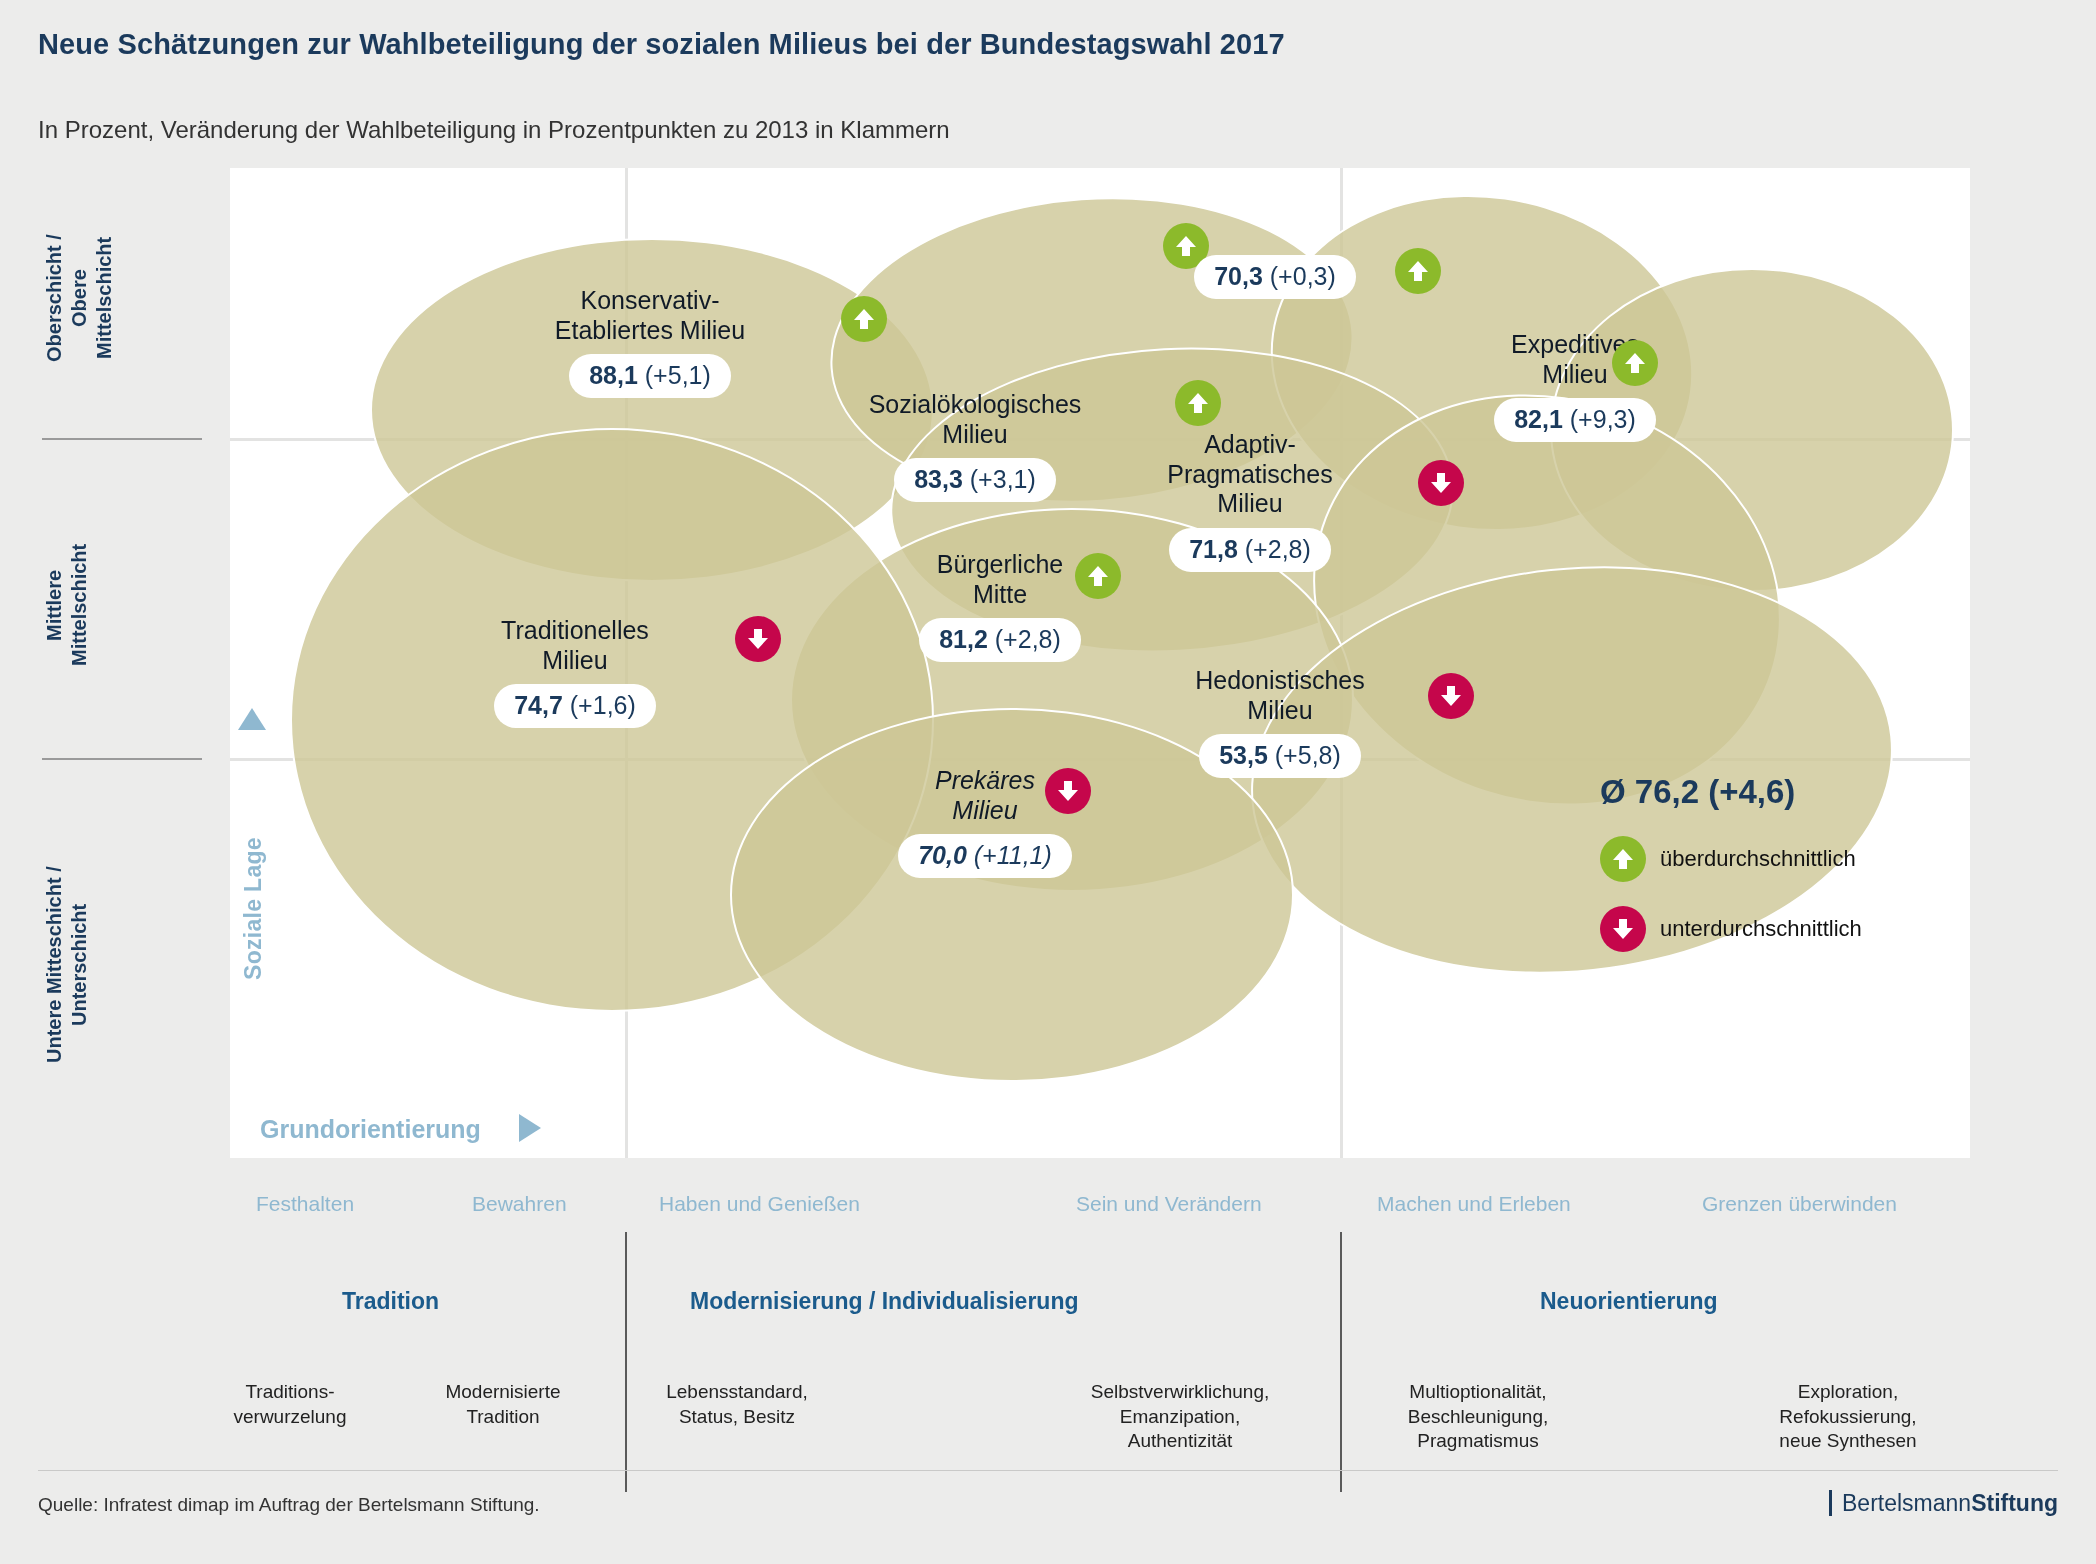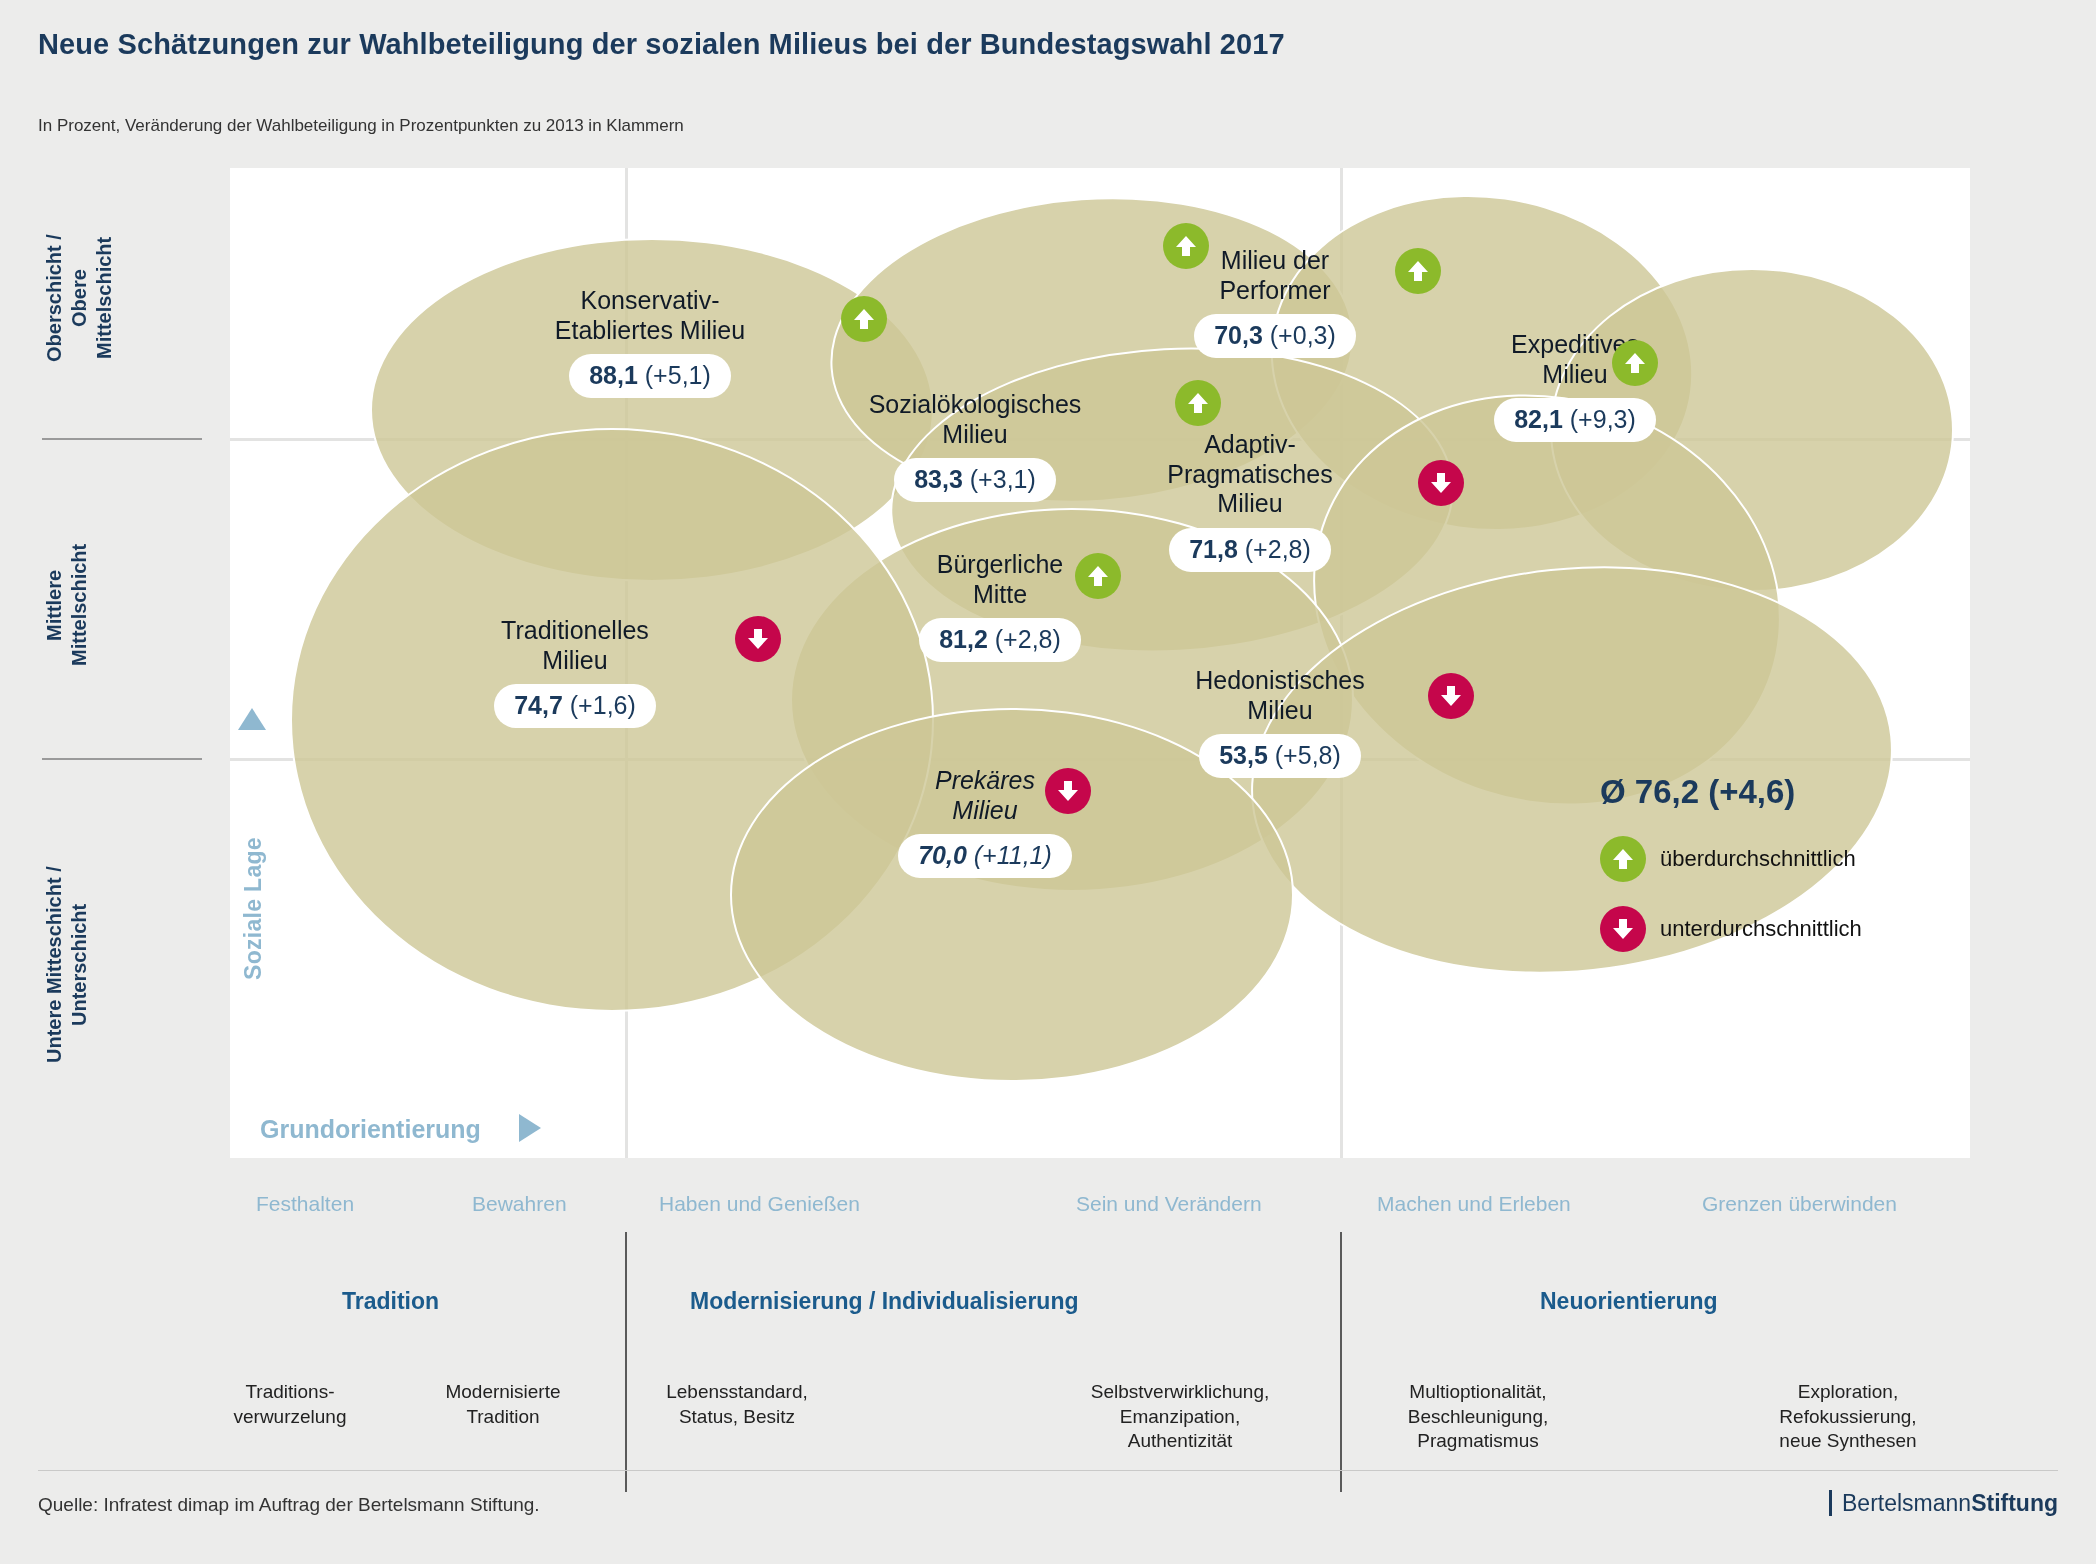--- a/index.html
+++ b/index.html
@@ -11,21 +11,21 @@
     position:relative;
     overflow:hidden;
   }
   .title{
     position:absolute;left:38px;top:28px;
     font-size:29px;font-weight:bold;color:#1b3a5c;
     letter-spacing:.1px;
   }
   .subtitle{
     position:absolute;left:38px;top:116px;
-    font-size:17px;color:#333;font-weight:normal;
+    font-size:24px;color:#333;font-weight:normal;
   }
   
   #plot{
     position:absolute;left:230px;top:168px;width:1740px;height:990px;
     background:#ffffff;
   }
   .gridline{position:absolute;background:#e3e3e2;}
   
   .vsep{position:absolute;width:3px;background:#e3e3e2;top:0;height:100%;}
   
@@ -136,21 +136,20 @@
       </svg>
   </div>
 
   <div class="arrow up" style="left:933px;top:55px;">
     <svg width="22" height="24" viewBox="0 0 22 24">
         <polygon points="11,2 21,13 15,13 15,22 7,22 7,13 1,13" fill="#fff"></polygon>
       </svg>
   </div>
 
   <div class="milieu" style="left:855px;top:78px;width:380px;">
-    <div class="name">Milieu der<br>Performer</div>
     <div class="valbox">
       <b>70,3</b> <span>(+0,3)</span>
     </div>
   </div>
   <div class="arrow up" style="left:1165px;top:80px;">
     <svg width="22" height="24" viewBox="0 0 22 24">
         <polygon points="11,2 21,13 15,13 15,22 7,22 7,13 1,13" fill="#fff"></polygon>
       </svg>
   </div>
 

